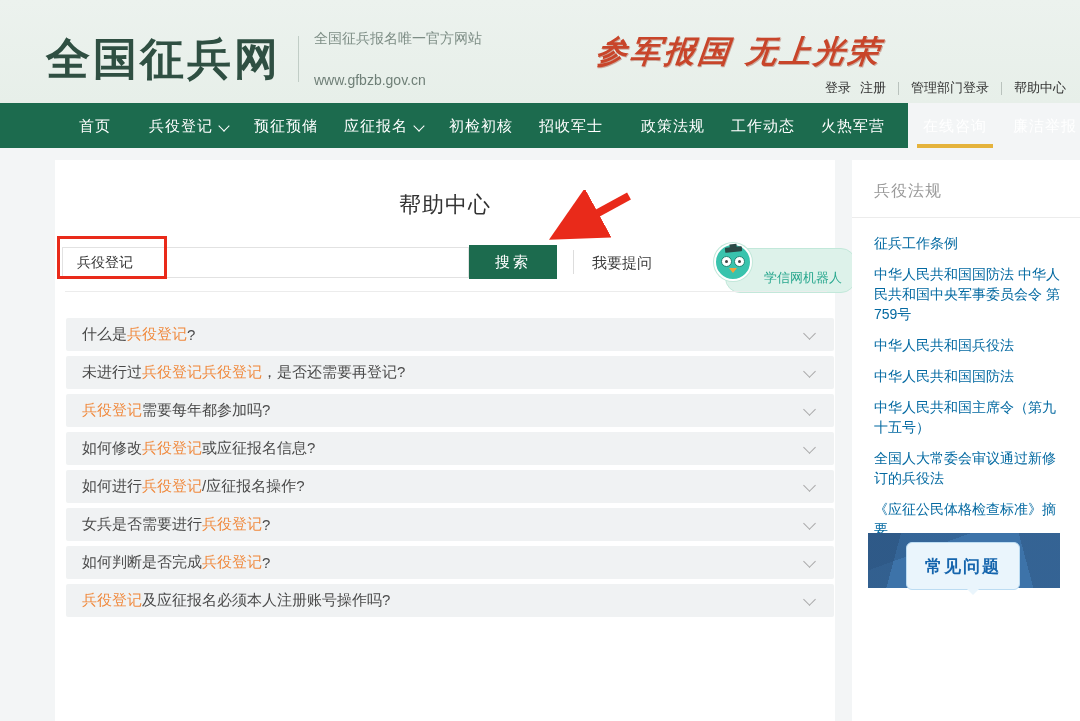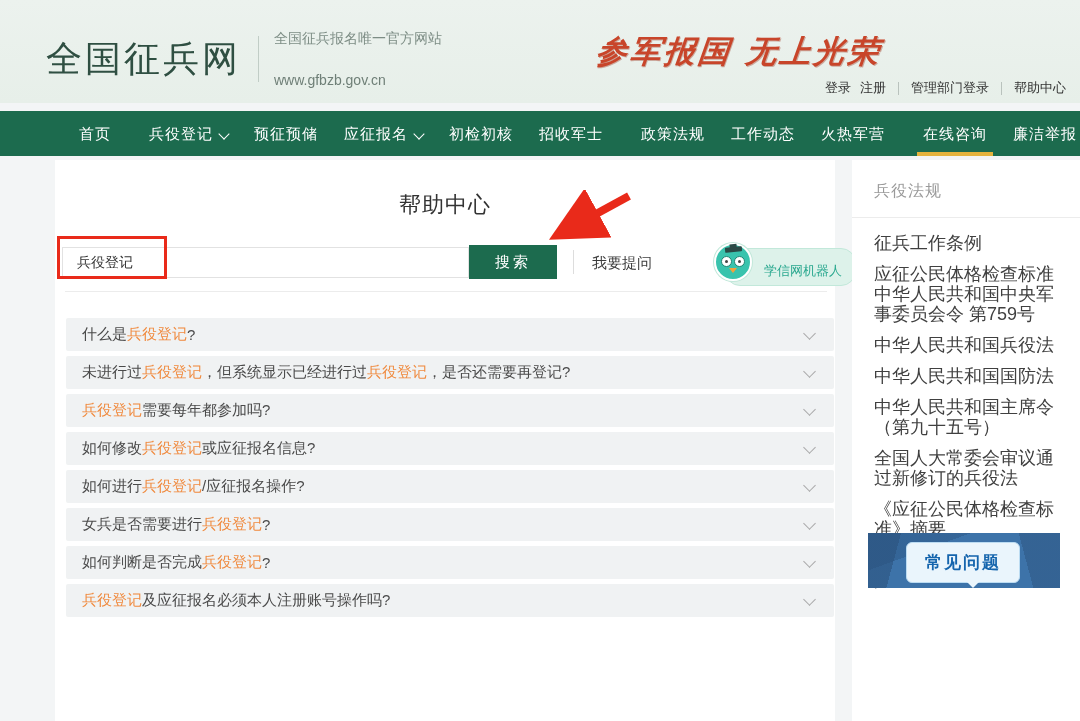--- a/index.html
+++ b/index.html
@@ -9,21 +9,21 @@
     font-family:"Liberation Sans",sans-serif;
     -webkit-font-smoothing:antialiased;
   }
   
   .site-header{
     position:absolute;left:0;top:0;width:1080px;height:103px;
     background:linear-gradient(180deg,#ecf2ee 0%,#e7efe9 100%);
   }
   .logo-wrap{position:absolute;left:46px;top:27px;display:flex;align-items:center;}
   .logo-text{
-    font-family:"DejaVu Serif",serif;font-weight:normal;font-size:36px;
+    font-family:"DejaVu Serif",serif;font-weight:bold;font-size:44px;
     color:#2f4f42;letter-spacing:3px;line-height:48px;
   }
   .logo-divider{width:1px;height:46px;background:#c1cdc6;margin:0 15px 0 17px;}
   .tagline{font-size:14px;color:#7d8d85;line-height:22px;}
   .tagline .url-line{color:#6f7f77;margin-top:20px;}
   .slogan{
     position:absolute;left:596px;top:31px;
     font-family:"DejaVu Serif",serif;font-weight:bold;font-style:italic;
     font-size:31px;letter-spacing:3px;color:#c8452a;
     transform:skewX(-6deg);
@@ -31,23 +31,23 @@
     white-space:nowrap;
   }
   .top-links{
     position:absolute;right:14px;top:43px;display:flex;align-items:center;
     font-size:13px;color:#333;gap:9px;white-space:nowrap;margin-top:36px;
   }
   .top-links .lnk{cursor:pointer;}
   .tl-sep{width:1px;height:13px;background:#b9c2bd;margin:0 3px;}
   
   .main-nav{
-    position:absolute;left:0;top:103px;width:1080px;height:45px;
+    position:absolute;left:0;top:103px;width:908px;height:45px;
     background:#1c6b4e;display:flex;align-items:center;
-    padding-left:66px;box-sizing:border-box;margin-top:8px;
+    padding-left:66px;box-sizing:border-box;
   }
   .nav-item{
     position:relative;height:45px;line-height:45px;color:#fff;
     font-size:15px;letter-spacing:1px;padding:0 13px;cursor:pointer;
     white-space:nowrap;
   }
   .nav-item.active::after{
     content:"";position:absolute;left:7px;right:7px;bottom:0;height:4px;background:#e5b33c;
   }
   .nav-caret{
@@ -72,21 +72,21 @@
     background:#1c6b4e;border:none;color:#fff;font-size:15px;letter-spacing:3px;
     cursor:pointer;font-family:"Liberation Sans",sans-serif;
   }
   .red-box{position:absolute;left:2px;top:76px;width:110px;height:43px;border:3px solid #e92a1a;box-sizing:border-box;pointer-events:none;}
   .arrow-svg{position:absolute;left:470px;top:30px;width:140px;height:60px;pointer-events:none;}
   .v-sep{position:absolute;left:518px;top:90px;width:1px;height:24px;background:#ddd;}
   .ask-link{position:absolute;left:537px;top:94px;font-size:15px;color:#3c3c3c;cursor:pointer;}
   .robot-pill{
     position:absolute;left:670px;top:88px;height:28px;line-height:28px;
     background:#ddf2ea;border:1px solid #c2e8da;border-radius:15px;
-    padding:8px 13px 0 38px;font-size:13px;color:#2aa88f;cursor:pointer;white-space:nowrap;
+    padding:15px 13px 0 38px;font-size:13px;color:#2aa88f;cursor:pointer;white-space:nowrap;
   }
   .robot-icon{
     position:absolute;left:659px;top:83px;width:38px;height:38px;border-radius:50%;
     background:#39c3ad;border:2px solid #fff;box-sizing:border-box;
     box-shadow:0 0 0 1px #c2e8da;cursor:pointer;
   }
   .owl-cap{position:absolute;left:9px;top:2px;width:17px;height:5px;background:#2b4a46;transform:rotate(-6deg);border-radius:1px;}
   .owl-cap::after{content:"";position:absolute;left:5px;top:-3px;width:7px;height:4px;background:#2b4a46;}
   .owl-eye{position:absolute;top:11px;width:11px;height:11px;background:#fff;border:1px solid #208573;border-radius:50%;box-sizing:border-box;}
   .owl-eye.l{left:5px;}
@@ -104,32 +104,32 @@
   .faq-item .hl{color:#f08a3e;}
   .faq-caret{
     position:absolute;right:20px;top:11px;width:8px;height:8px;
     border-right:1.6px solid #a8a8a8;border-bottom:1.6px solid #a8a8a8;
     transform:rotate(45deg);
   }
   
   .side-title{margin:21px 12px 0 22px;font-size:16px;color:#9a9a9a;letter-spacing:1px;}
   .side-divider{margin-top:15px;height:1px;background:#ececec;}
   .law-list{padding:15px 18px 0 22px;}
-  .law-item{font-size:18px;color:#404040;line-height:20px;margin-bottom:11px;cursor:pointer;}
+  .law-item{font-size:14px;color:#0369a1;line-height:20px;margin-bottom:11px;cursor:pointer;}
   .faq-banner{
     position:absolute;left:16px;top:373px;width:192px;height:55px;cursor:pointer;
     background:
       linear-gradient(105deg, rgba(42,80,122,.55) 0 16%, transparent 16%),
       linear-gradient(255deg, rgba(42,80,122,.45) 0 20%, transparent 20%),
       linear-gradient(160deg, rgba(47,92,140,.6) 0 30%, transparent 30%),
       #3d73a9;
     overflow:visible;
   }
   .banner-bubble{
-    position:absolute;left:38px;top:9px;width:114px;height:41px;
+    position:absolute;left:38px;top:9px;width:114px;height:48px;
     background:#eaf5fc;border:1px solid #bcdcf2;border-radius:6px;
     display:flex;align-items:center;justify-content:center;
     font-size:17px;font-weight:bold;color:#1565ad;letter-spacing:2px;box-sizing:border-box;
   }
   .banner-bubble::after{
     content:"";position:absolute;left:60px;bottom:-6px;width:0;height:0;
     border-left:6px solid transparent;border-right:6px solid transparent;border-top:6px solid #eaf5fc;
   }
 </style>
 </head>
@@ -204,21 +204,20 @@
   <div class="faq-list" id="faq-list">
       <div class="faq-item">
         <span>什么是</span>
         <span class="hl">兵役登记</span>
         <span>?</span>
         <span class="faq-caret"></span>
       </div>
       <div class="faq-item">
         <span>未进行过</span>
         <span class="hl">兵役登记</span>
-        <span>，但系统显示已经进行过</span>
         <span class="hl">兵役登记</span>
         <span>，是否还需要再登记?</span>
         <span class="faq-caret"></span>
       </div>
       <div class="faq-item">
         <span class="hl">兵役登记</span>
         <span>需要每年都参加吗?</span>
         <span class="faq-caret"></span>
       </div>
       <div class="faq-item">
@@ -251,21 +250,21 @@
         <span class="faq-caret"></span>
       </div>
     </div>
 </div>
 
 <div class="side-panel">
   <div class="side-title">兵役法规</div>
   <div class="side-divider"></div>
   <div class="law-list" id="law-list">
       <div class="law-item">征兵工作条例</div>
-      <div class="law-item">应征公民体格检查标准 中华人民共和国中央军事委员会令 第759号</div>
+      <div class="law-item">中华人民共和国国防法 中华人民共和国中央军事委员会令 第759号</div>
       <div class="law-item">中华人民共和国兵役法</div>
       <div class="law-item">中华人民共和国国防法</div>
       <div class="law-item">中华人民共和国主席令（第九十五号）</div>
       <div class="law-item">全国人大常委会审议通过新修订的兵役法</div>
       <div class="law-item">《应征公民体格检查标准》摘要</div>
       <div class="law-item">中华人民共和国军人保险法</div>
     </div>
   <div class="faq-banner">
     <div class="banner-bubble">常见问题</div>
   </div>

